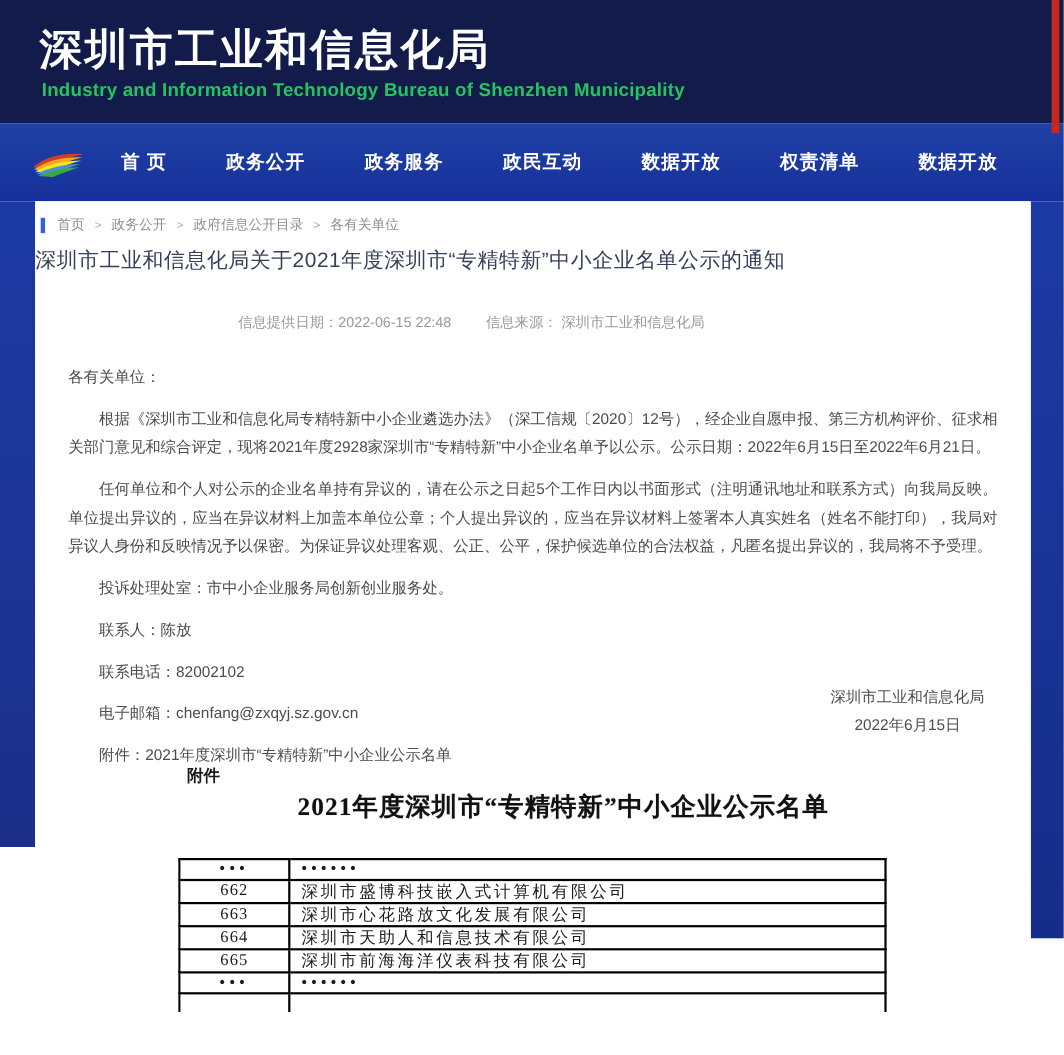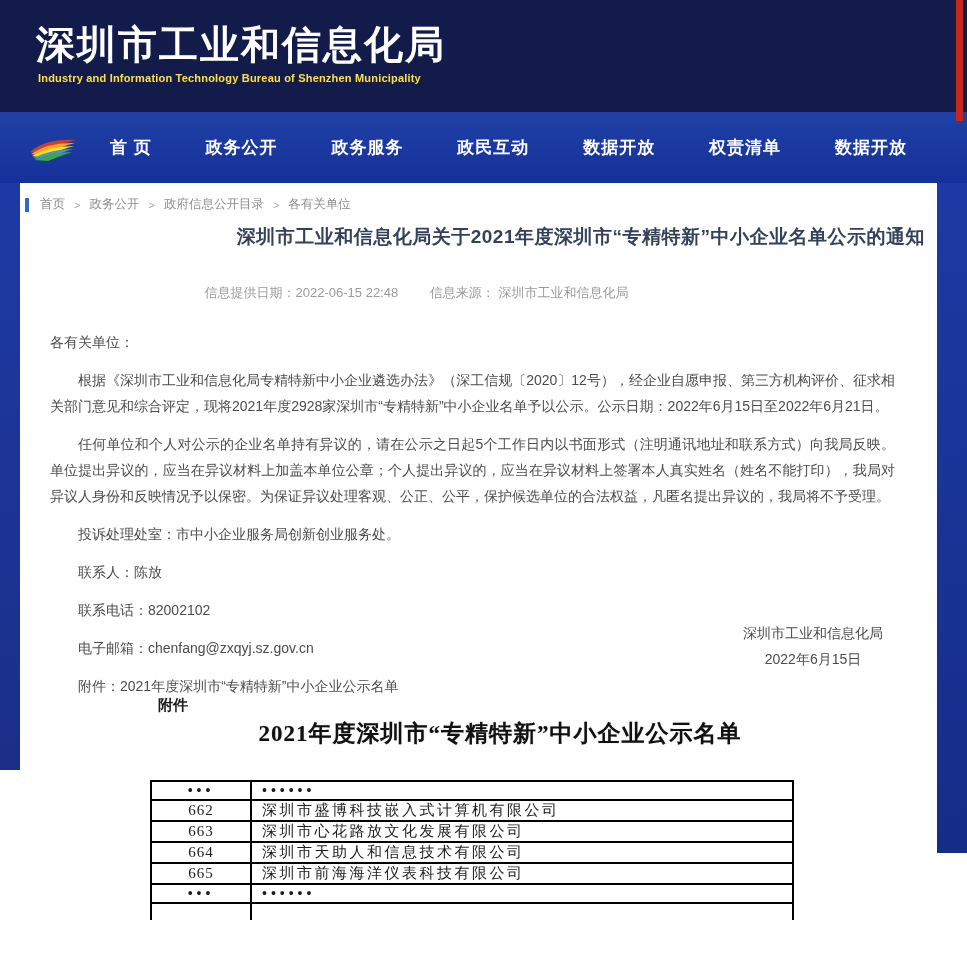--- a/index.html
+++ b/index.html
@@ -12,21 +12,21 @@
   .site-header {
     position:absolute; top:0; left:0; width:967px; height:112px;
     background:#121b49; color:#fff;
   }
   .site-title {
     position:absolute; left:36px; top:18px;
     font-size:39px; font-weight:bold; letter-spacing:2px; color:#fff;
   }
   .site-subtitle {
     position:absolute; left:38px; top:72px;
-    font-size:11px; font-weight:bold; color:#fde047; letter-spacing:0.2px;
+    font-size:17px; font-weight:bold; color:#22c55e; letter-spacing:0.2px;
   }
   .red-bar {
     position:absolute; top:0; right:4px; width:7px; height:121px;
     background:#c5281c; z-index:9;
   }
   
   .navbar {
     position:absolute; top:112px; left:0; width:967px; height:71px;
     background:linear-gradient(180deg,#1f41a6 0%, #16309a 100%);
     display:flex; align-items:center;
@@ -43,31 +43,31 @@
   
   .left-strip {
     position:absolute; left:0; top:183px; width:32px; height:587px;
     background:linear-gradient(180deg,#1d3aa4 0%, #1b2f88 100%);
   }
   .right-strip {
     position:absolute; right:0; top:183px; width:30px; height:670px;
     background:linear-gradient(180deg,#1d3aa4 0%, #152d88 100%);
   }
   
-  .card { position:absolute; left:20px; top:183px; width:905px; height:776px; background:#fff; }
+  .card { position:absolute; left:32px; top:183px; width:905px; height:776px; background:#fff; }
   .breadcrumb {
     position:absolute; left:5px; top:13px; font-size:12.5px; color:#8f8f8f;
     display:flex; align-items:center; gap:9px;
   }
   .crumb-tick { display:inline-block; width:4px; height:14px; background:#2e66c9; margin-right:2px; }
   .crumb-item { color:#8f8f8f; cursor:pointer; }
   .crumb-sep { color:#a8a8a8; font-size:11px; }
   .article-title {
-    position:absolute; left:0; top:41px; width:905px; text-align:right;
-    font-size:19px; font-weight:bold; color:#35405a; letter-spacing:0.5px;
+    position:absolute; left:0; top:41px; width:905px; text-align:left;
+    font-size:19px; font-weight:normal; color:#35405a; letter-spacing:0.5px;
   }
   .meta-line {
     position:absolute; left:0; top:101px; width:793px; text-align:center;
     font-size:13px; color:#9a9a9a;
   }
   .meta-line span { margin:0 14px; }
   .article-body {
     position:absolute; left:30px; top:146px; width:845px;
     font-size:14px; color:#4c4c4c; line-height:26px; text-align:justify;
   }

